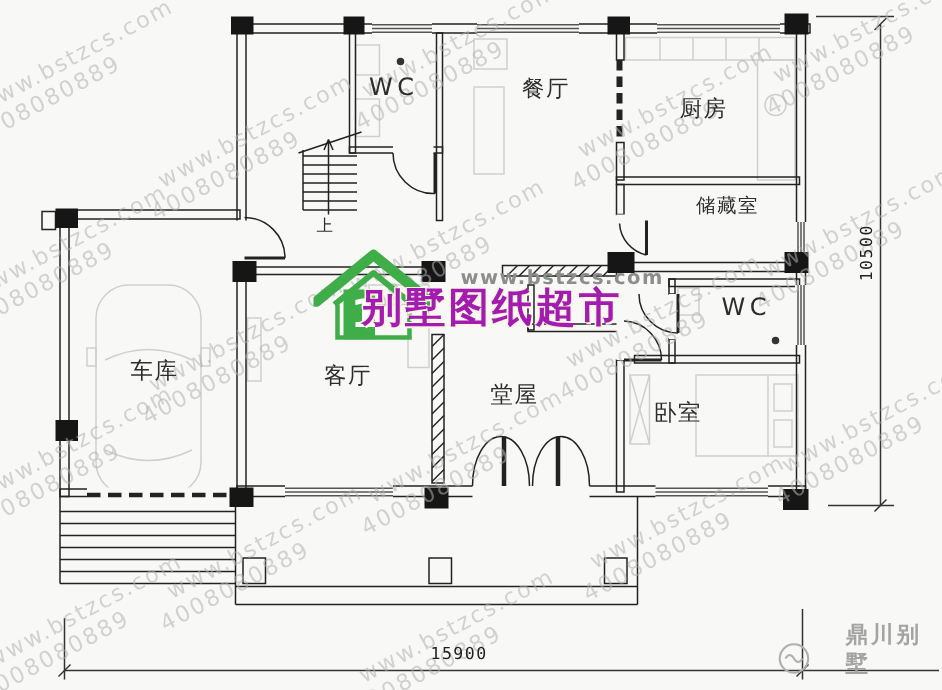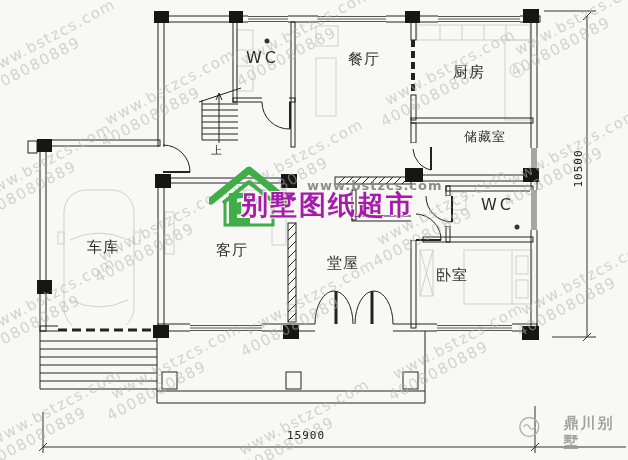--- a/index.html
+++ b/index.html
@@ -38,21 +38,21 @@
   }
   #center-logo .title{
     position:absolute; left:36px; top:24px; font-size:27px; font-weight:bold;
     color:#a21caf; letter-spacing:2px; white-space:nowrap;
     text-shadow:1px 1px 0 #fdf3e2, -1px -1px 0 #fdf3e2;
   }
   #center-logo .house{position:absolute; left:4px; top:2px;}
   
   #corner-logo{
     position:absolute; left:517px; top:414px; z-index:4; display:flex;
-    align-items:flex-start; gap:22px;
+    align-items:flex-end; gap:22px;
   }
   #corner-logo .name{font-size:15px; font-weight:bold; color:#a3a3a3; letter-spacing:2px;}
 </style>
 </head>
 <body>
 
 <div id="canvas">
 
   <svg id="plan-svg" width="628" height="460" viewBox="0 0 628 460">
 

